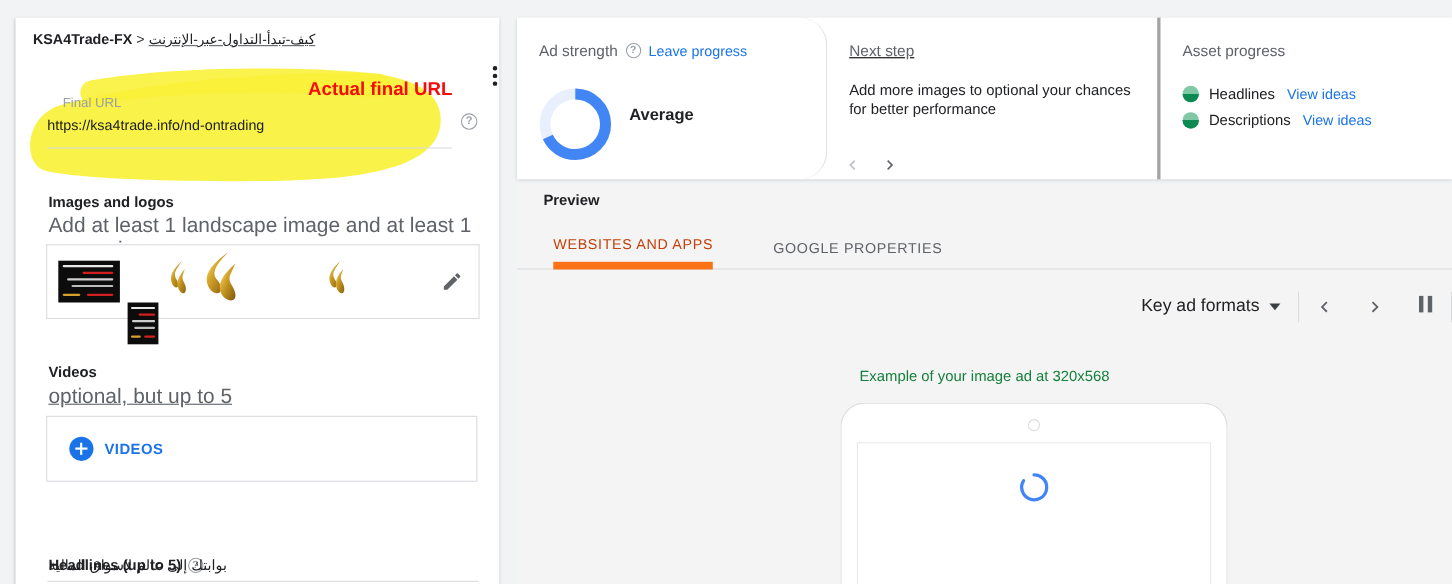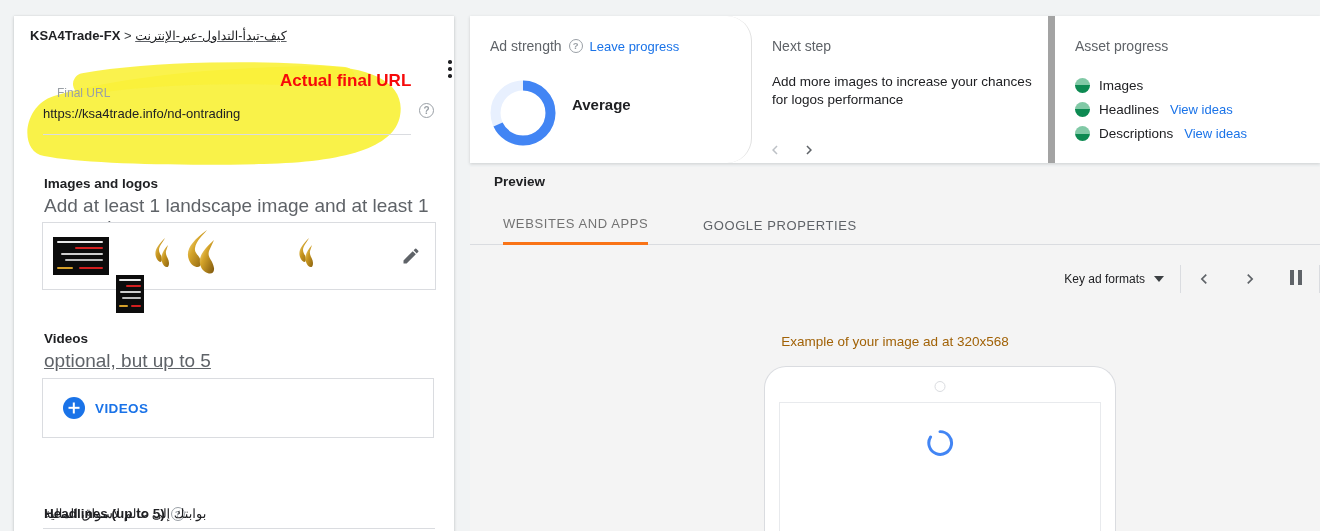--- a/index.html
+++ b/index.html
@@ -146,21 +146,21 @@
   
   .stats-card {
     position: absolute; left: 470px; top: 16px;
     width: 850px; height: 147px;
     background: #fff;
     box-shadow: 0 1px 3px rgba(60,64,67,.2);
     display: flex;
   }
   .stat-col { position: relative; height: 100%; padding: 22px 20px 0 20px; }
   .stat-col.c1 { width: 282px; border-right: 1px solid #e0e0e0; border-radius: 25px; }
-  .stat-col.c2 { width: 303px; border-right: 7px solid #a3a3a3; }
+  .stat-col.c2 { width: 303px; border-right: 3px solid #a3a3a3; text-decoration: underline; }
   .stat-col.c3 { flex: 1; }
   .stat-head {
     font-size: 14px; color: #5f6368; display: flex; align-items: center; gap: 7px;
   }
   .link-blue { color: #1a73e8; font-size: 13px; cursor: pointer; }
 
   .donut-wrap { position: absolute; left: 18px; top: 62px; width: 70px; height: 70px; }
   .donut-label {
     position: absolute; left: 102px; top: 80px;
     font-size: 15px; font-weight: 700; color: #202124;
@@ -197,51 +197,51 @@
   }
   .tabs {
     position: absolute; left: 0; top: 38px; width: 100%;
     border-bottom: 1px solid #dadce0; height: 40px;
   }
   .tab {
     position: absolute; top: 0; height: 40px;
     font-size: 13px; letter-spacing: .6px; font-weight: 500;
     display: flex; align-items: center; cursor: pointer;
   }
-  .tab.active { color: #737373; border-bottom: 3px solid #f97316; }
+  .tab.active { color: #c2410c; border-bottom: 7px solid #f97316; }
   .tab.idle { color: #5f6368; }
   .tab-a { left: 33px; }
   .tab-b { left: 233px; }
 
   .pv-toolbar {
     position: absolute; right: 0; top: 88px; height: 48px;
     display: flex; align-items: center;
   }
   .pv-select {
     display: flex; align-items: center; gap: 9px;
-    font-size: 12px; color: #202124; cursor: pointer;
+    font-size: 16px; color: #202124; cursor: pointer;
     padding-right: 16px;
   }
   .caret {
     width: 0; height: 0; border-left: 5px solid transparent;
     border-right: 5px solid transparent; border-top: 6px solid #3c4043;
   }
   .pv-div { width: 1px; height: 28px; background: #dadce0; }
   .pv-btn {
     width: 46px; height: 44px; display: flex;
     align-items: center; justify-content: center; cursor: pointer;
   }
   .pause i {
     display: inline-block; width: 4px; height: 15px;
     background: #5f6368; margin: 0 2px;
   }
 
   .pv-caption {
     position: absolute; left: 0; top: 167px; width: 100%;
-    text-align: center; font-size: 13.5px; color: #a16207;
+    text-align: center; font-size: 13.5px; color: #15803d;
   }
   .phone {
     position: absolute; left: 294px; top: 199px;
     width: 352px; height: 200px;
     border: 1.5px solid #dadce0;
     border-bottom: none;
     border-radius: 22px 22px 0 0;
     background: #fff;
   }
   .phone-dot {
@@ -389,39 +389,34 @@
         <svg viewBox="0 0 42 42" width="70" height="70">
           <circle cx="21" cy="21" r="16.5" fill="none" stroke="#e8f0fe" stroke-width="6"></circle>
           <circle cx="21" cy="21" r="16.5" fill="none" stroke="#4285f4" stroke-width="6" stroke-dasharray="70.5 33.2" stroke-dashoffset="0" transform="rotate(-90 21 21)" stroke-linecap="butt"></circle>
         </svg>
       </div>
       <div class="donut-label">Average</div>
     </div>
 
     <div class="stat-col c2">
       <div class="stat-head">Next step</div>
-      <div class="next-text">Add more images to increase your chances for logos performance</div>
+      <div class="next-text">Add more images to optional your chances for better performance</div>
       <div class="chev-row">
         <svg class="chev" viewBox="0 0 24 24">
           <path d="M15.4 7.4 14 6l-6 6 6 6 1.4-1.4-4.6-4.6z" fill="#bdc1c6"></path>
         </svg>
         <svg class="chev" viewBox="0 0 24 24">
           <path d="M8.6 7.4 10 6l6 6-6 6-1.4-1.4 4.6-4.6z" fill="#5f6368"></path>
         </svg>
       </div>
     </div>
 
     <div class="stat-col c3">
       <div class="stat-head">Asset progress</div>
       <div class="asset-list">
-        <div class="asset-row">
-          <span class="half-dot"></span>
-          <span>Images</span>
-          <span class="asset-link"></span>
-        </div>
         <div class="asset-row">
           <span class="half-dot"></span>
           <span>Headlines</span>
           <span class="asset-link">View ideas</span>
         </div>
         <div class="asset-row">
           <span class="half-dot"></span>
           <span>Descriptions</span>
           <span class="asset-link">View ideas</span>
         </div>

